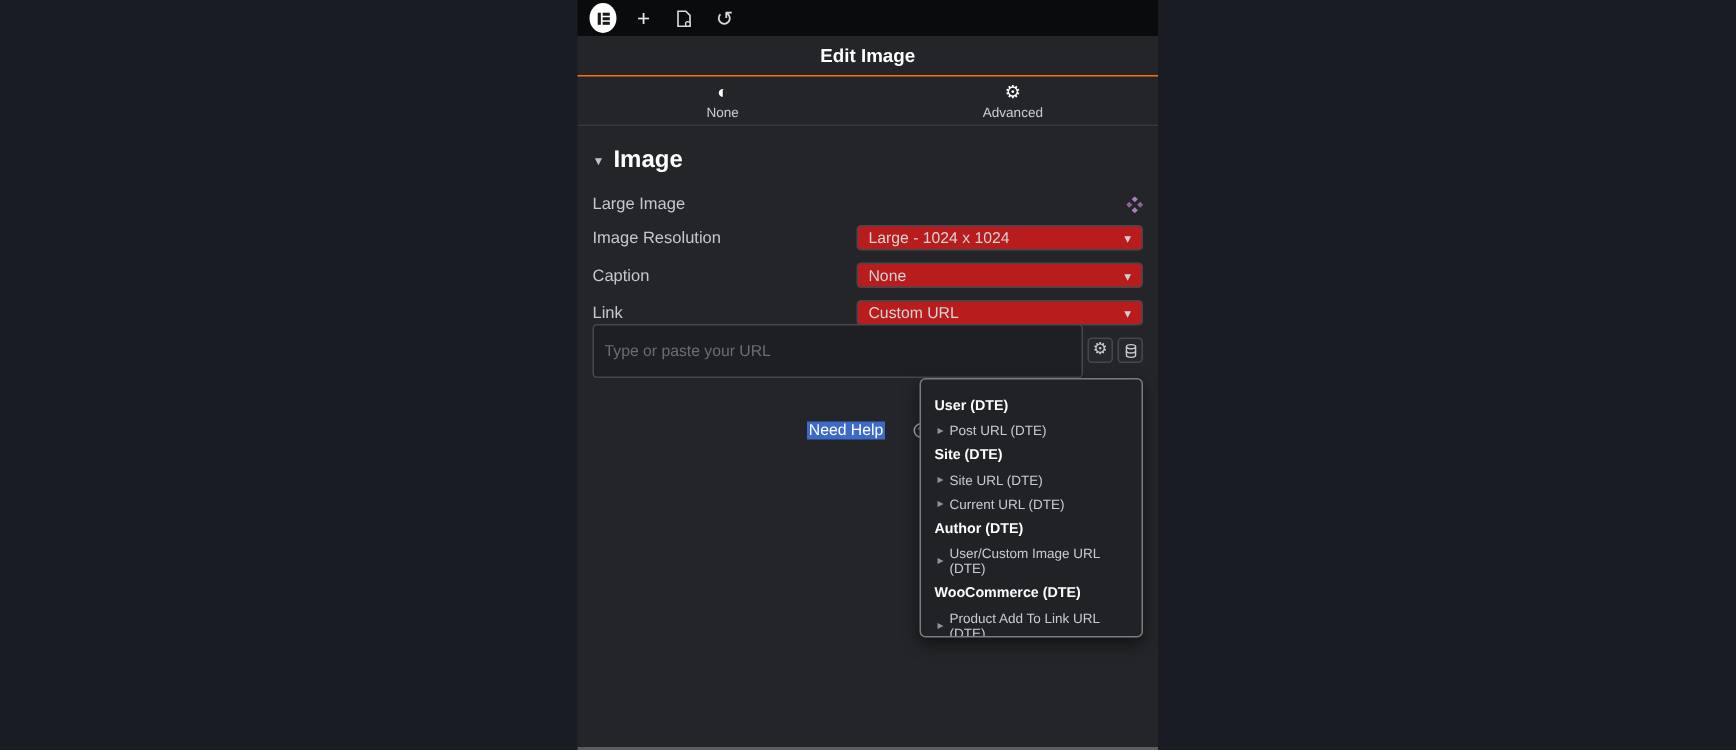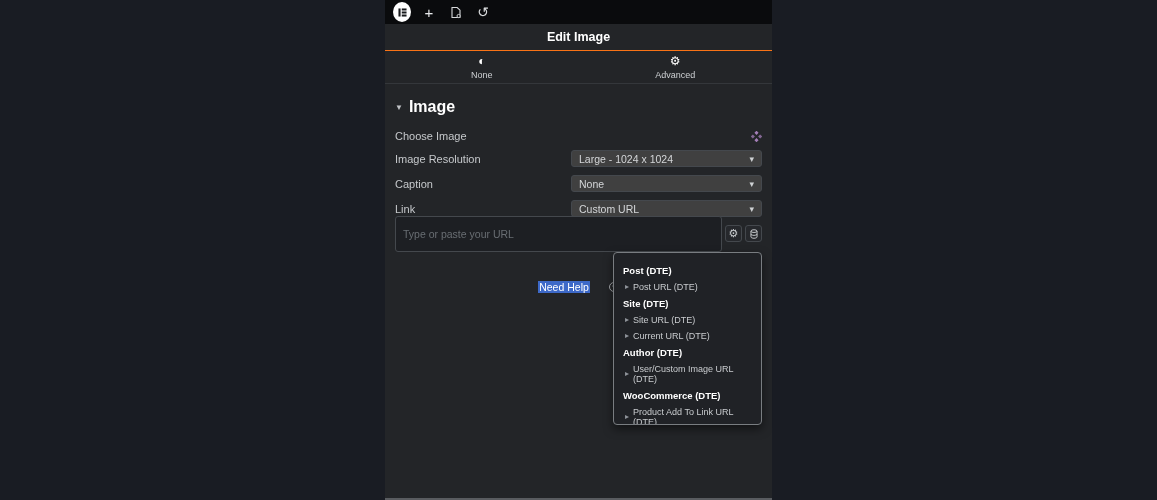--- a/index.html
+++ b/index.html
@@ -38,21 +38,21 @@
 
   .row-choose { margin-top:14px; display:flex; align-items:center; justify-content:space-between; height:12px; }
 
   .media-input { margin-top:6px; height:17px; background:#1d1f23; border:1px solid #44484d; border-radius:3px;
                  display:flex; align-items:center; padding:0 6px; gap:6px; cursor:pointer; }
   .media-text { color:#d6d8da; font-size:10.5px; flex:1; }
   .clear-icon { width:10px; height:10px; border:1px solid #c3c6c9; border-radius:50%;
                 color:#c3c6c9; font-size:7px; line-height:8px; text-align:center; cursor:pointer; }
 
   .ctl-row { margin-top:8px; display:flex; align-items:center; justify-content:space-between; height:17px;text-align:right; }
-  .select { width:191px; height:17px; background:#404040; border:1px solid #44484d; border-radius:3px;
+  .select { width:191px; height:17px; background:#b91c1c; border:1px solid #44484d; border-radius:3px;
             display:flex; align-items:center; justify-content:space-between; padding:0 7px; cursor:pointer; }
   .select-value { color:#d4d6d8; font-size:10.5px; }
   .caret { color:#cfd2d4; font-size:9px; }
 
   .url-row { margin-top:8px; display:flex; align-items:center; gap:3px; height:17px; }
   .url-input { flex:1; height:17px; background:#1d1f23; border:1px solid #44484d; border-radius:3px;
                color:#d6d8da; font-size:10.5px; padding:17px 7px; outline:none; font-family:"Liberation Sans",sans-serif; }
   .url-input::placeholder { color:#696e73; }
   .sq-btn { width:17px; height:17px; background:#26282c; border:1px solid #44484d; border-radius:3px;
             display:flex; align-items:center; justify-content:center; cursor:pointer; flex:none; }
@@ -125,21 +125,21 @@
   </div>
 
   <div class="body">
 
     <div class="section-head">
       <span class="tri">▼</span>
       <span class="section-title">Image</span>
     </div>
 
     <div class="row-choose">
-      <span class="label">Choose Image</span>
+      <span class="label">Large Image</span>
       <span>
         <svg width="11" height="11" viewBox="0 0 12 12" fill="#a47fb8">
           <rect x="4.4" y="0.4" width="3.2" height="3.2" transform="rotate(45 6 2)"></rect>
           <rect x="4.4" y="8.4" width="3.2" height="3.2" transform="rotate(45 6 10)"></rect>
           <rect x="0.4" y="4.4" width="3.2" height="3.2" transform="rotate(45 2 6)" opacity="0.75"></rect>
           <rect x="8.4" y="4.4" width="3.2" height="3.2" transform="rotate(45 10 6)" opacity="0.75"></rect>
         </svg>
       </span>
     </div>
 
@@ -187,21 +187,21 @@
     <div class="need-help-row">
       <span class="need-help">Need Help</span>
       <span class="q-icon">?</span>
     </div>
 
   </div>
 
   <div class="dd">
     <div class="dd-list">
 
-      <div class="dd-group-title">Post (DTE)</div>
+      <div class="dd-group-title">User (DTE)</div>
       <div class="dd-item">
         <span class="dd-arrow">▸</span>
         <span class="dd-item-label">Post URL (DTE)</span>
       </div>
 
       <div class="dd-group-title">Site (DTE)</div>
       <div class="dd-item">
         <span class="dd-arrow">▸</span>
         <span class="dd-item-label">Site URL (DTE)</span>
       </div>

